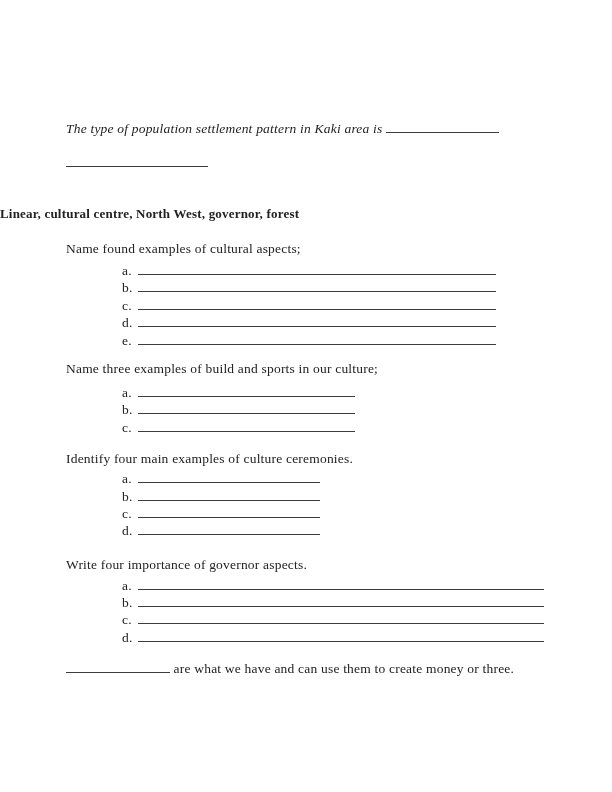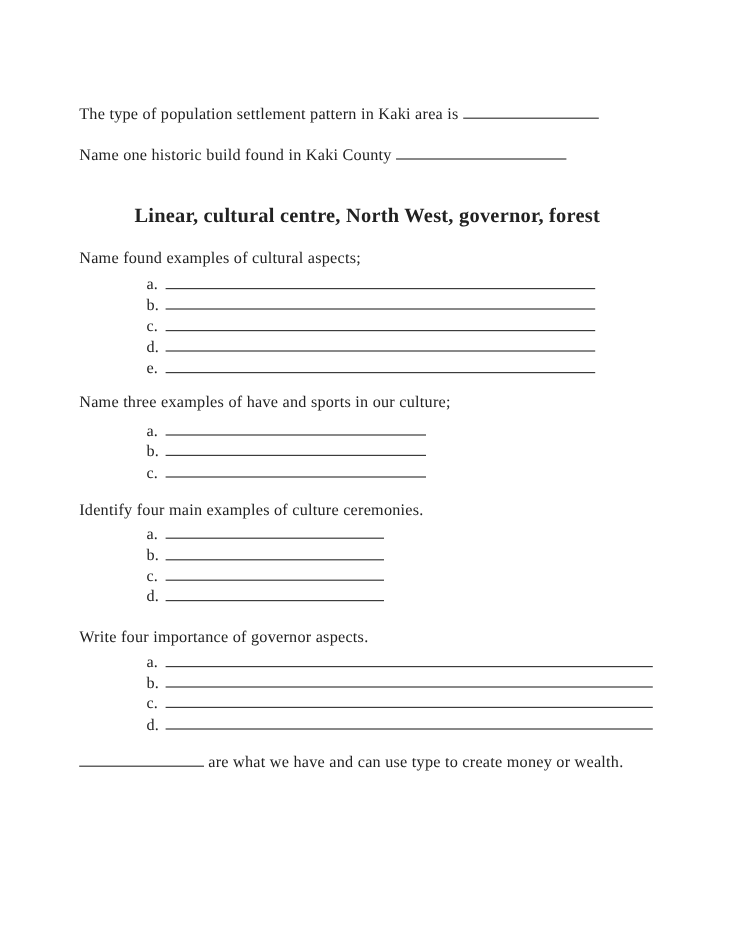--- a/index.html
+++ b/index.html
@@ -9,28 +9,27 @@
     font-family: "Liberation Serif", "DejaVu Serif", serif;
     font-size: 13.5px;
     color: #222222;
     letter-spacing: 0.2px;
     overflow: hidden;
   }
   .page { position: relative; width: 612px; height: 792px; background: #ffffff; }
 
   .q { margin-left: 66px; line-height: 18px; margin-top: 0; margin-bottom: 0; margin-right: 0; }
 
-  #q1 { margin-top: 86px; }
+  #q1 { margin-top: 120px; font-style: italic; }
   #q2 { margin-top: 16px; }
 
   #word-bank {
     margin: 32px 0 0 0;
-    text-align: center;
     font-weight: bold;
-    font-size: 17px;
+    font-size: 13px;
     line-height: 19px;
   }
 
   #q3-prompt { margin-top: 17px; }
   #q3-list   { margin-top: 4px;  }
   #q4-prompt { margin-top: 11px; }
   #q4-list   { margin-top: 6px;  }
   #q5-prompt { margin-top: 14px; }
   #q5-list   { margin-top: 2px;  }
   #q6-prompt { margin-top: 16px; }
@@ -54,34 +53,34 @@
   .blank-q2 { width: 142px; }
   .blank-q7 { width: 104px; }
 </style>
 </head>
 <body>
 
 <div class="page">
 
   <p class="q" id="q1"><span>The type of population settlement pattern in Kaki area is</span> <span class="blank blank-q1"></span></p>
 
-  <p class="q" id="q2"><span>Name one historic build found in Kaki County</span> <span class="blank blank-q2"></span></p>
+  <p class="q" id="q2"> <span class="blank blank-q2"></span></p>
 
   <p id="word-bank">Linear, cultural centre, North West, governor, forest</p>
 
   <p class="q" id="q3-prompt">Name found examples of cultural aspects;</p>
   <div class="list" id="q3-list">
     <div class="row"><span class="lbl">a.</span><span class="line w358"></span></div>
     <div class="row"><span class="lbl">b.</span><span class="line w358"></span></div>
     <div class="row"><span class="lbl">c.</span><span class="line w358"></span></div>
     <div class="row"><span class="lbl">d.</span><span class="line w358"></span></div>
     <div class="row"><span class="lbl">e.</span><span class="line w358"></span></div>
   </div>
 
-  <p class="q" id="q4-prompt">Name three examples of have and sports in our culture;</p>
+  <p class="q" id="q4-prompt">Name three examples of build and sports in our culture;</p>
   <div class="list" id="q4-list">
     <div class="row"><span class="lbl">a.</span><span class="line w217"></span></div>
     <div class="row"><span class="lbl">b.</span><span class="line w217"></span></div>
     <div class="row"><span class="lbl">c.</span><span class="line w217"></span></div>
   </div>
 
   <p class="q" id="q5-prompt">Identify four main examples of culture ceremonies.</p>
   <div class="list" id="q5-list">
     <div class="row"><span class="lbl">a.</span><span class="line w182"></span></div>
     <div class="row"><span class="lbl">b.</span><span class="line w182"></span></div>
@@ -90,15 +89,15 @@
   </div>
 
   <p class="q" id="q6-prompt">Write four importance of governor aspects.</p>
   <div class="list" id="q6-list">
     <div class="row"><span class="lbl">a.</span><span class="line w406"></span></div>
     <div class="row"><span class="lbl">b.</span><span class="line w406"></span></div>
     <div class="row"><span class="lbl">c.</span><span class="line w406"></span></div>
     <div class="row"><span class="lbl">d.</span><span class="line w406"></span></div>
   </div>
 
-  <p class="q" id="q7"><span class="blank blank-q7"></span> <span>are what we have and can use type to create money or wealth.</span></p>
+  <p class="q" id="q7"><span class="blank blank-q7"></span> <span>are what we have and can use them to create money or three.</span></p>
 
 </div>
 
 </body></html>

